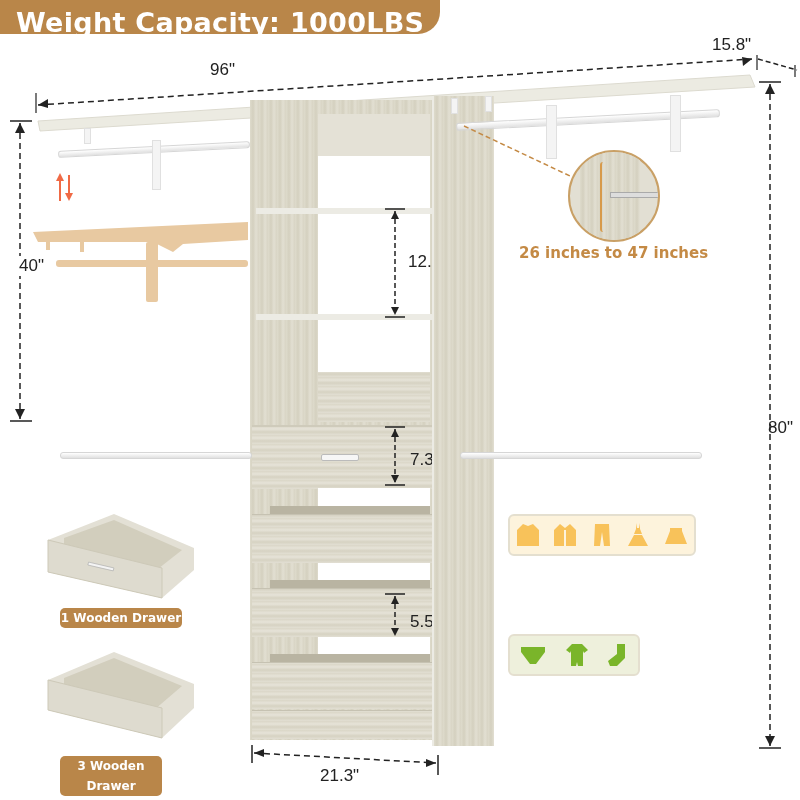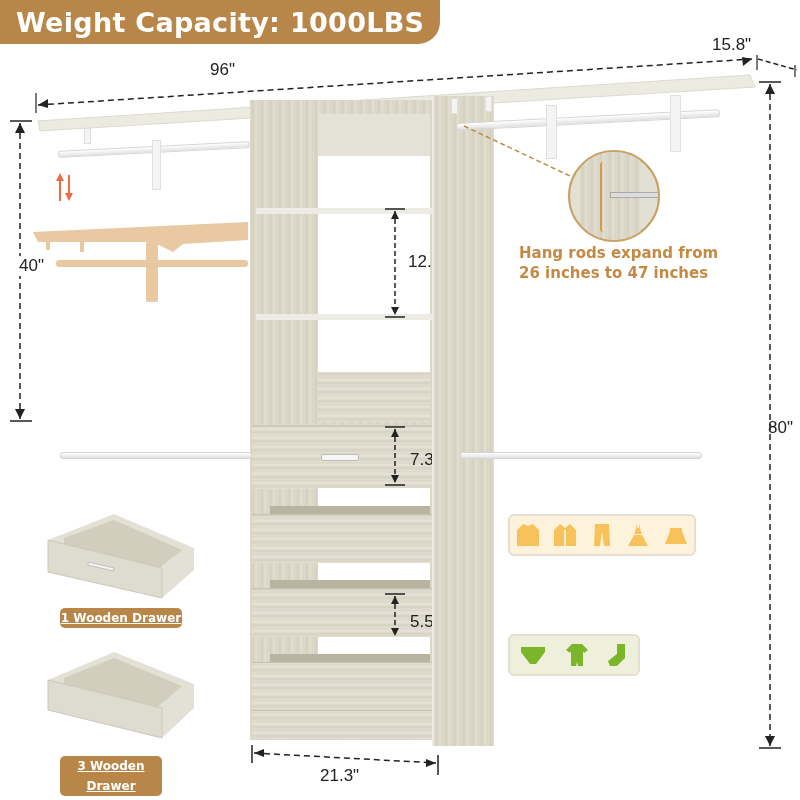--- a/index.html
+++ b/index.html
@@ -1,25 +1,25 @@
 <!DOCTYPE html>
 <html><head>
 <meta charset="utf-8">
 <style>
   html,body{margin:0;padding:0;}
   body{width:800px;height:800px;position:relative;overflow:hidden;background:#ffffff;font-family:"Liberation Sans",sans-serif;}
   .abs{position:absolute;}
-  .banner{left:0;top:0;width:440px;height:44px;background:#b98649;border-bottom-right-radius:22px;color:#fff;font-weight:bold;font-size:27px;line-height:46px;padding-left:16px;box-sizing:border-box;letter-spacing:0.3px;font-family:"DejaVu Sans",sans-serif;}
+  .banner{left:0;top:0;width:440px;height:34px;background:#b98649;border-bottom-right-radius:22px;color:#fff;font-weight:bold;font-size:27px;line-height:46px;padding-left:16px;box-sizing:border-box;letter-spacing:0.3px;font-family:"DejaVu Sans",sans-serif;}
   .dim{font-family:"Liberation Sans",sans-serif;font-size:17px;color:#222;}
   .wood{background:repeating-linear-gradient(90deg,#dedbcc 0px,#d4d0bf 3px,#e2dfd2 6px,#d8d4c4 9px);}
   .woodh{background:repeating-linear-gradient(0deg,#e2dfd3 0px,#d6d2c2 3px,#e6e3d8 6px,#dad6c7 9px);}
   .shelf{background:#ecebe4;}
   .rod{background:linear-gradient(#ffffff,#e0e0e0);border:1px solid #d6d6d6;border-radius:3px;}
   .bracket{background:#f4f4f4;border:1px solid #e0e0e0;}
-  .tag{background:#b98649;color:#fff;font-weight:bold;font-size:12px;border-radius:5px;text-align:center;line-height:20px;font-family:"DejaVu Sans",sans-serif;text-decoration:underline;}
+  .tag{background:#b98649;color:#fff;font-weight:bold;font-size:12px;border-radius:5px;text-align:center;line-height:20px;font-family:"DejaVu Sans",sans-serif;}
   .note{color:#c48a45;font-weight:bold;font-size:15px;line-height:20px;font-family:"DejaVu Sans",sans-serif;}
   .iconbar{border-radius:6px;border:2px solid #e4dfcf;display:flex;align-items:center;justify-content:space-around;box-sizing:border-box;}
   .ico{width:26px;height:26px;}
 </style>
 </head>
 <body>
 
 <div class="abs banner"><span>Weight Capacity: 1000LBS</span></div>
 
 <svg class="abs" style="left:0;top:55px;" width="800" height="60">
@@ -136,21 +136,20 @@
 
 <svg class="abs" style="left:460px;top:120px;" width="220" height="130">
   <line x1="4" y1="6" x2="110" y2="56" stroke="#c48a45" stroke-width="1.5" stroke-dasharray="5,3"></line>
 </svg>
 <div class="abs" style="left:568px;top:150px;width:88px;height:88px;border-radius:50%;border:2px solid #c9a066;overflow:hidden;background:#e2dfd3;">
   <div class="wood" style="position:absolute;left:10px;top:0;width:60px;height:90px;"></div>
   <div style="position:absolute;left:40px;top:40px;width:50px;height:4px;background:#ddd;border:1px solid #aaa;"></div>
   <div style="position:absolute;left:30px;top:10px;width:4px;height:70px;border-left:2px solid #d79a4b;border-radius:8px;"></div>
 </div>
 <div class="abs note" style="left:519px;top:243px;">
-  <div>Hang rods expand from</div>
   <div>26 inches to 47 inches</div>
 </div>
 
 <svg class="abs" style="left:250px;top:745px;" width="190" height="30">
   <line x1="2" y1="0" x2="2" y2="18" stroke="#222" stroke-width="1.5"></line>
   <line x1="4" y1="8" x2="186" y2="18" stroke="#222" stroke-width="1.5" stroke-dasharray="6,4"></line>
   <polygon points="4,8 14,4 14,12" fill="#222"></polygon>
   <polygon points="186,18 176,14 176,22" fill="#222"></polygon>
   <line x1="188" y1="10" x2="188" y2="30" stroke="#222" stroke-width="1.5"></line>
 </svg>

